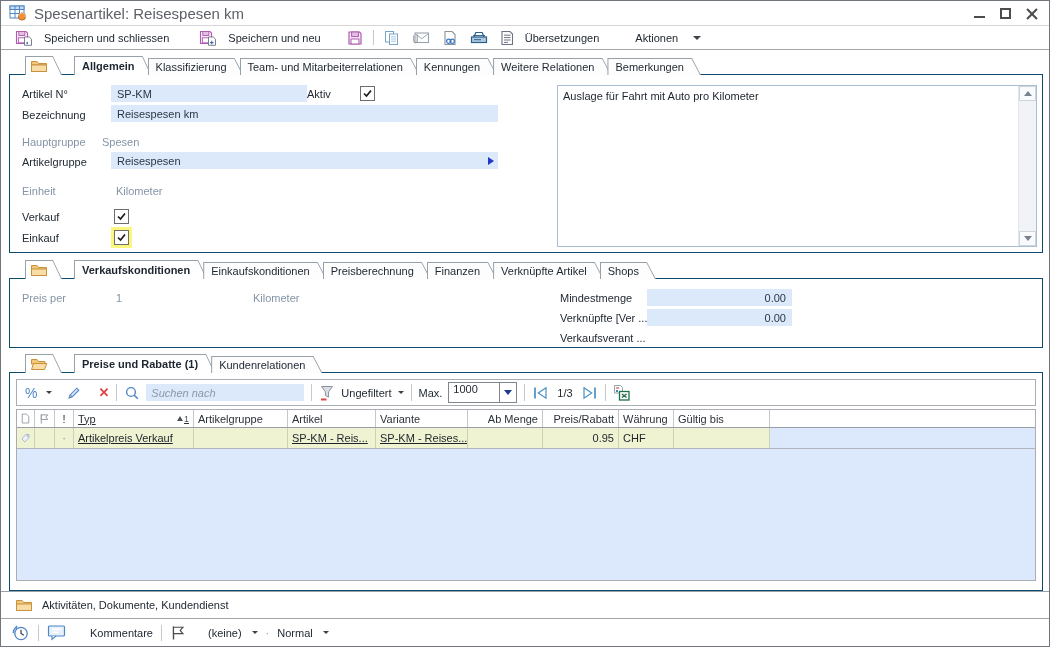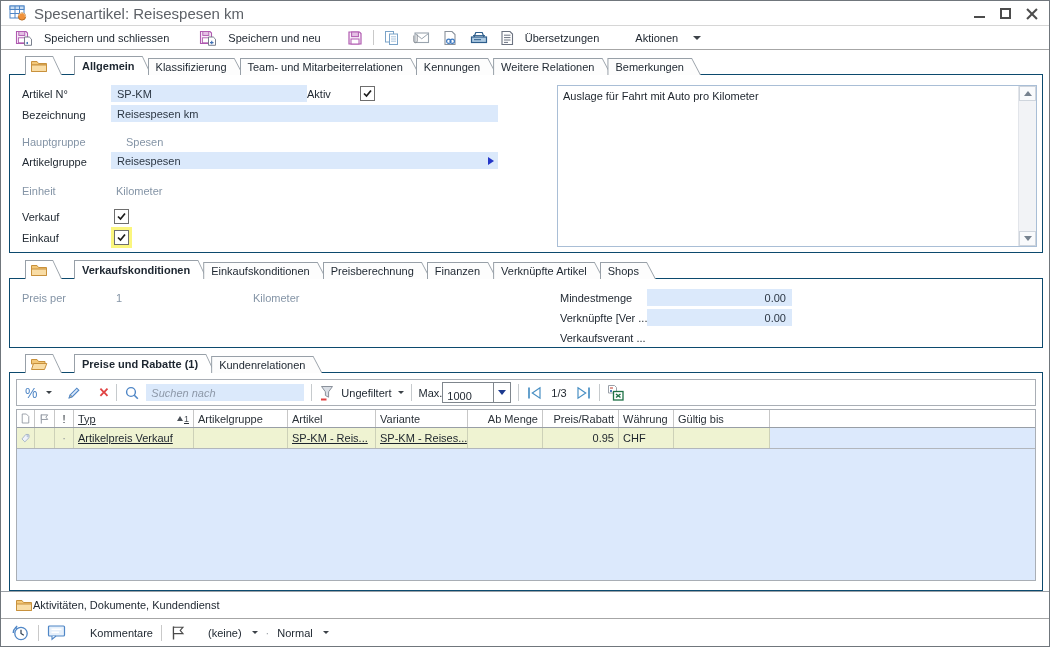--- a/index.html
+++ b/index.html
@@ -67,21 +67,21 @@
   
   .gridbar{position:absolute;border:1px solid #a9aeb5;box-sizing:border-box;display:flex;align-items:center;
     padding:0 8px;background:#fff;}
   .gsep{width:1px;height:17px;background:#c6cacd;margin:0 7px;}
   .gicon{display:flex;align-items:center;}
   .pct{color:#4f86c6;font-size:14px;}
   .delx{color:#e04343;font-size:13px;font-weight:bold;}
   .searchbox{height:17px;width:148px;background:#dbe9fb;border:none;outline:none;margin-left:6px;
     font-family:"Liberation Sans",sans-serif;font-size:11px;font-style:italic;color:#3c4856;padding:0 5px;}
   .searchbox::placeholder{color:#8d98a8;font-style:italic;}
-  .maxsel{display:flex;align-items:flex-end;height:19px;border:1px solid #7f868d;background:#fff;}
+  .maxsel{display:flex;align-items:flex-start;height:19px;border:1px solid #7f868d;margin-left:6px;background:#fff;}
   .maxsel .val{width:42px;padding:0 4px;}
   .maxsel .btn{width:16px;height:100%;border-left:1px solid #7f868d;display:flex;align-items:center;justify-content:center;background:#fff;}
   .navtxt{margin:0 8px;color:#1d242c;}
 
   
   .grid{position:absolute;border:1px solid #a9aeb5;box-sizing:border-box;background:#dce9fc;overflow:hidden;}
   .ghead{display:flex;height:18px;background:#fff;border-bottom:1px solid #989ea6;box-sizing:border-box;}
   .gh{display:flex;align-items:center;padding:0 4px;border-right:1px solid #c7c7c7;box-sizing:border-box;
     white-space:nowrap;overflow:hidden;color:#2a3138;}
   .gh.r{justify-content:flex-end;}
@@ -94,21 +94,21 @@
   .c4{width:94px;} .c5{width:88px;} .c6{width:92px;} .c7{width:75px;} .c8{width:76px;}
   .c9{width:55px;} .c10{width:96px;}
   .cfill{flex:1;border-right:none;}
   .cfill.blue{background:#dce9fc;border-right:none;}
   .sortind{margin-left:auto;display:flex;align-items:center;color:#4a5158;font-size:9px;}
   .sortind .tri{width:0;height:0;border-left:3px solid transparent;border-right:3px solid transparent;border-bottom:5px solid #4a5158;margin-right:1px;}
   .rowdot{color:#8a8f95;}
 
   
   .activities{position:absolute;left:0;right:0;bottom:28px;height:27px;border-top:1px solid #9aa0a6;
-    display:flex;align-items:center;padding-left:14px;background:#fff;box-sizing:border-box;}
+    display:flex;align-items:center;gap:9px;padding-left:14px;background:#fff;box-sizing:border-box;}
   .statusbar{position:absolute;left:0;right:0;bottom:0;height:28px;border-top:1px solid #a6a6a6;
     display:flex;align-items:center;padding-left:10px;background:#fff;box-sizing:border-box;}
   .ssep{width:1px;height:16px;background:#c9c9c9;margin:0 8px;}
   .dotsep{color:#9aa0a6;margin:0 8px;}
 </style>
 </head>
 <body>
 
 <div class="window">
 
@@ -273,21 +273,21 @@
           <polyline points="2,5.5 4.5,8 9,2.5" fill="none" stroke="#1c1c1c" stroke-width="1.7"></polyline>
         </svg>
     </div>
 
     <span class="flabel" style="left:12px;top:34px;">Bezeichnung</span>
     <div class="field" style="left:101px;top:30px;width:387px;">
         <span>Reisespesen km</span>
       </div>
 
     <span class="flabel ro" style="left:12px;top:61px;">Hauptgruppe</span>
-    <span class="rotext" style="left:116px;top:61px;">Spesen</span>
+    <span class="rotext" style="left:92px;top:61px;">Spesen</span>
 
     <span class="flabel" style="left:12px;top:81px;">Artikelgruppe</span>
     <div class="field" style="left:101px;top:77px;width:387px;">
       <span>Reisespesen</span>
       <span class="rarrow"></span>
     </div>
 
     <span class="flabel ro" style="left:12px;top:110px;">Einheit</span>
     <span class="rotext" style="left:106px;top:110px;">Kilometer</span>
 

